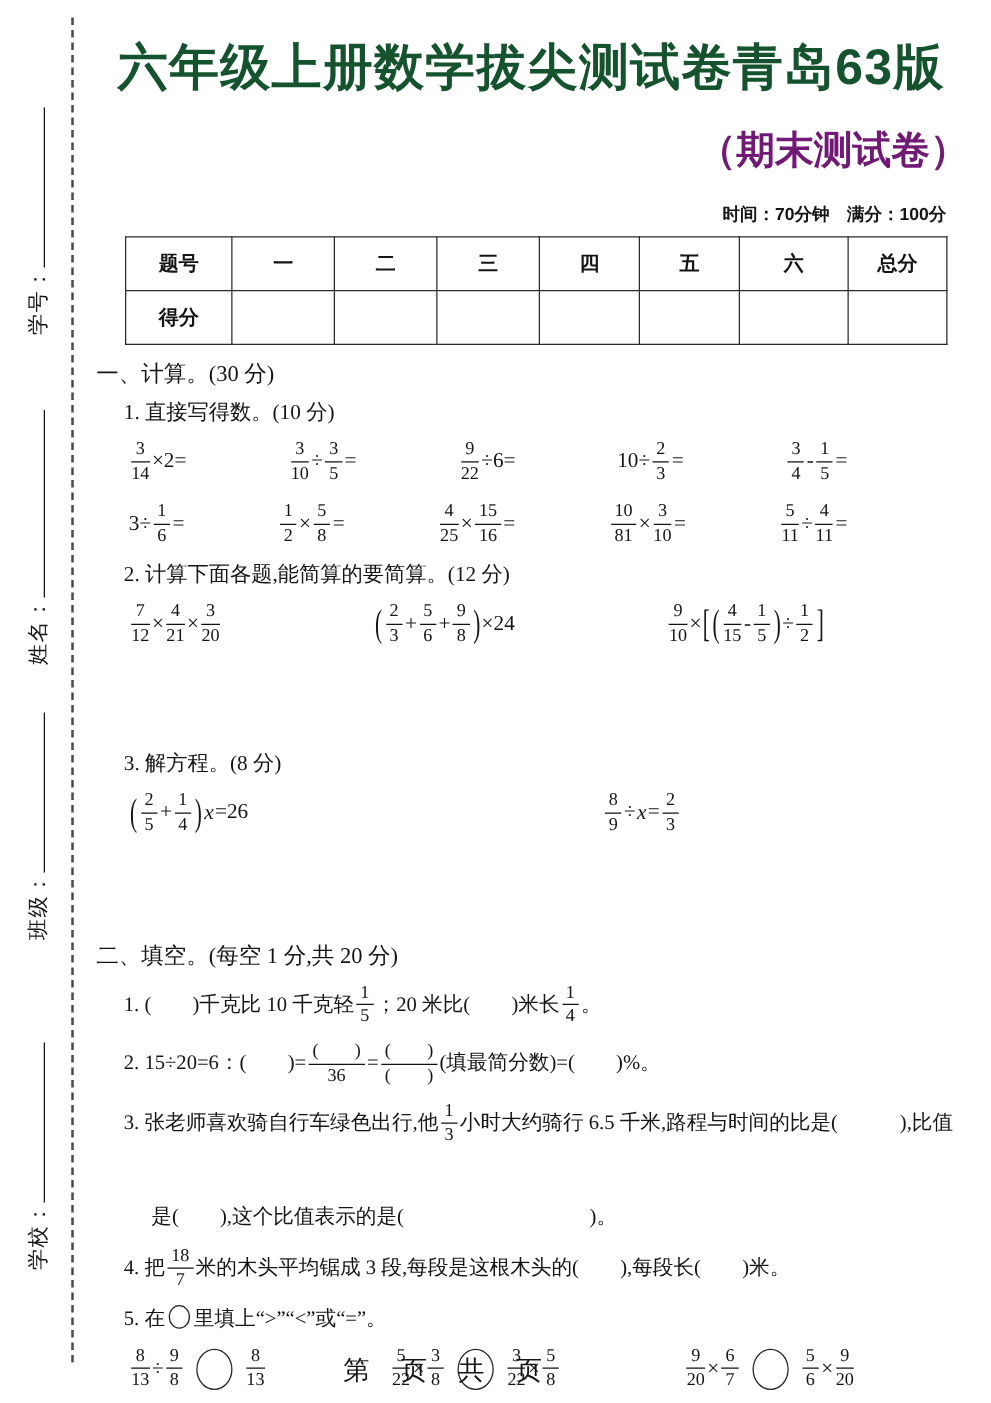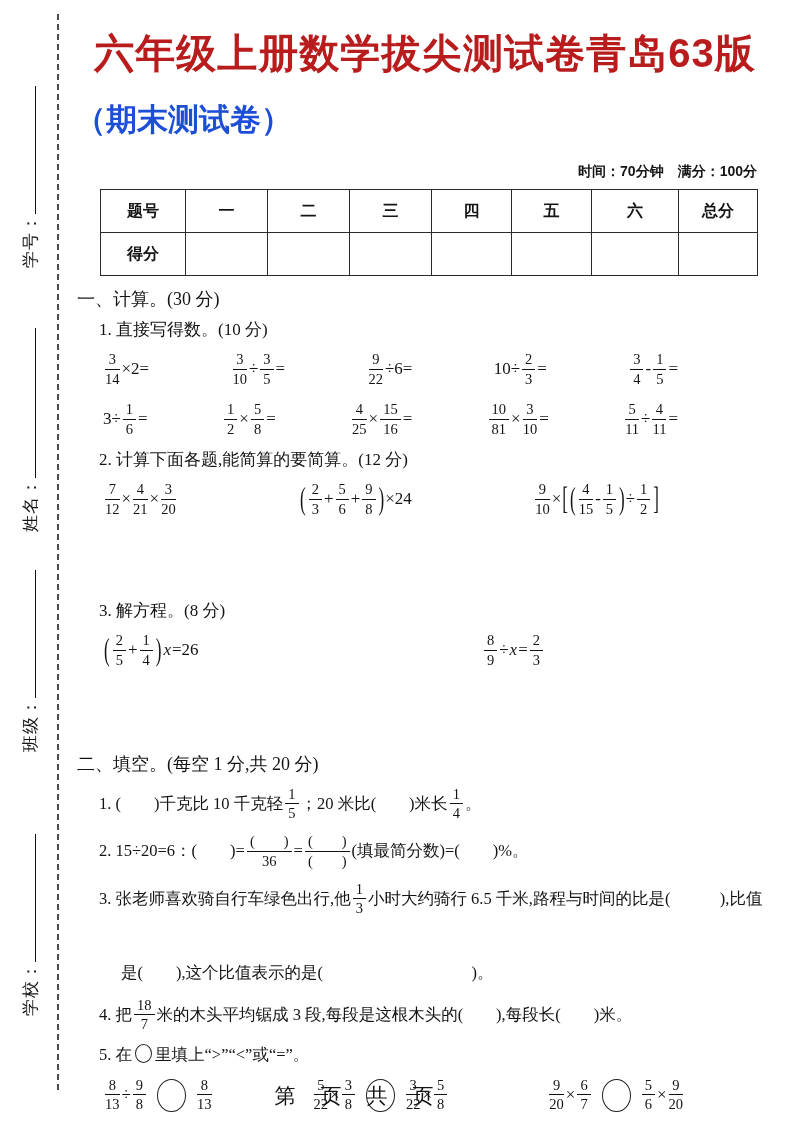--- a/index.html
+++ b/index.html
@@ -8,23 +8,23 @@
 
   
   .cutline{position:absolute;left:57px;top:14px;height:1076px;border-left:2px dashed #4a4a4a;}
   .side-label{position:absolute;left:19px;transform-origin:0 0;transform:rotate(-90deg);
               white-space:nowrap;font-size:17px;letter-spacing:1px;}
   .sline{display:inline-block;border-bottom:1.6px solid #111;width:128px;height:13px;}
 
   .content{position:absolute;left:75px;top:0;width:700px;}
 
   .title{margin:26px 0 0;text-align:center;font-family:"Liberation Sans","DejaVu Sans",sans-serif;
-         font-weight:bold;font-size:40px;letter-spacing:1px;color:#b91c1c;}
-  .subtitle{margin:18px 0 0;text-align:left;font-family:"Liberation Sans","DejaVu Sans",sans-serif;
-         font-weight:bold;font-size:31px;color:#1d4ed8;}
+         font-weight:bold;font-size:40px;letter-spacing:1px;color:#14532d;}
+  .subtitle{margin:18px 0 0;text-align:right;font-family:"Liberation Sans","DejaVu Sans",sans-serif;
+         font-weight:bold;font-size:31px;color:#701a75;}
   .meta{margin-top:22px;padding-right:18px;text-align:right;
         font-family:"Liberation Sans","DejaVu Sans",sans-serif;font-weight:600;font-size:14px;}
 
   table.score{margin:8px 0 0 25px;border-collapse:collapse;table-layout:fixed;}
   table.score td{border:1.4px solid #2a2a2a;height:42px;text-align:center;vertical-align:middle;
         font-size:16px;font-weight:600;padding:0;}
 
   .sec-heading{margin:11px 0 0 2px;font-size:18px;}
   .sec-heading.gap{margin-top:80px;}
   .q-label{margin:7px 0 0 24px;font-size:17px;}

